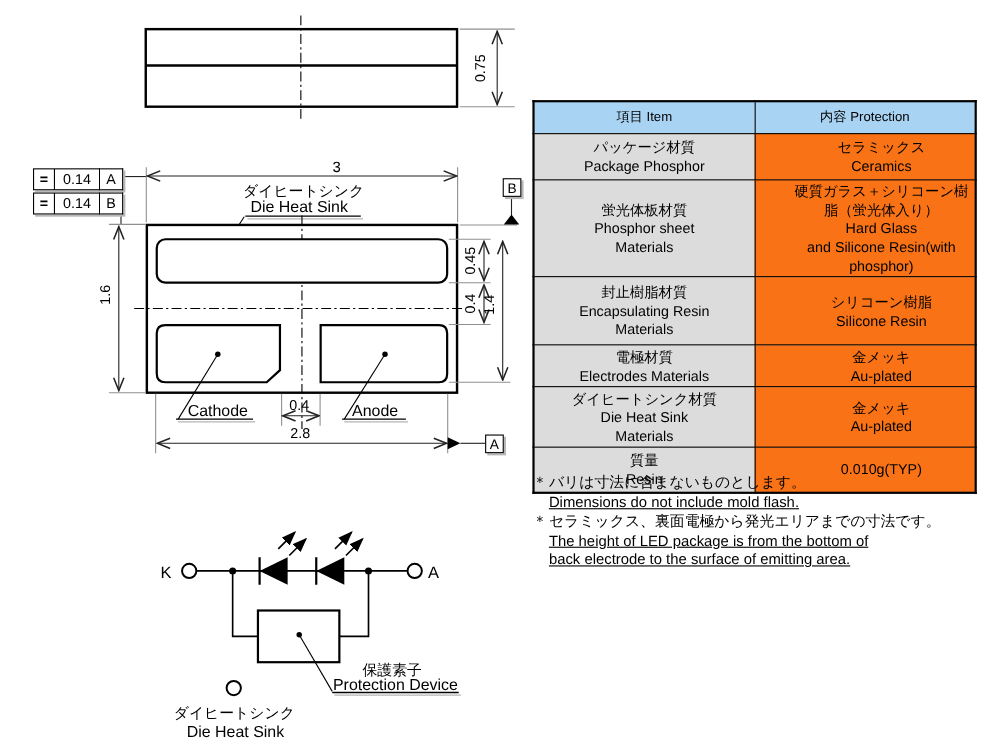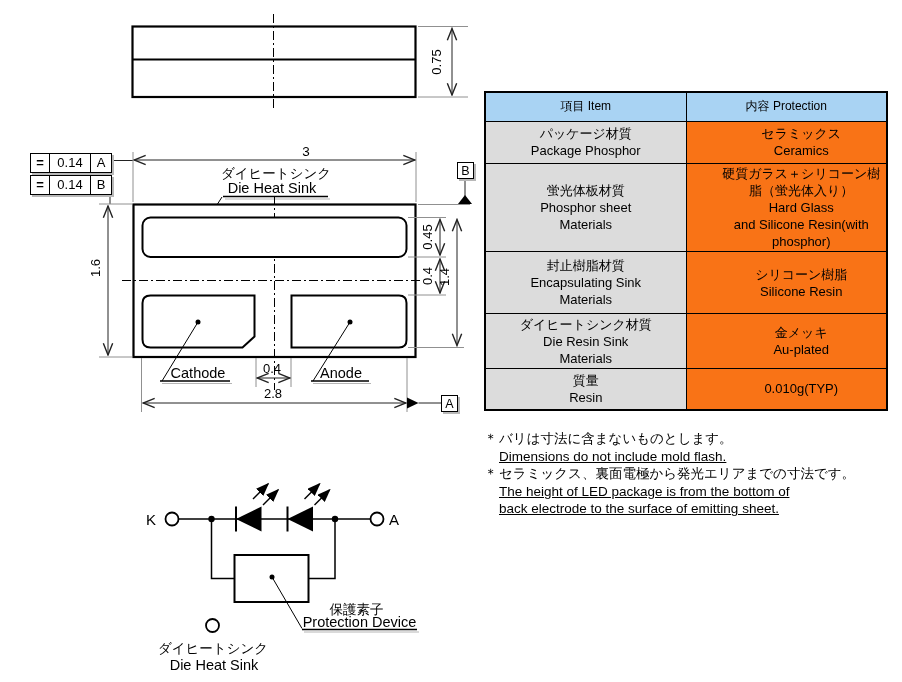--- a/index.html
+++ b/index.html
@@ -165,28 +165,34 @@
     <tr style="height:66px">
       <td class="item">蛍光体板材質
 Phosphor sheet
 Materials</td>
       <td class="desc">硬質ガラス＋シリコーン樹脂（蛍光体入り）
 Hard Glass
 and Silicone Resin(with phosphor)</td>
     </tr>
     <tr style="height:62px">
       <td class="item">封止樹脂材質
-Encapsulating Sink
+Encapsulating Resin
 Materials</td>
       <td class="desc">シリコーン樹脂
 Silicone Resin</td>
     </tr>
+    <tr style="height:38px">
+      <td class="item">電極材質
+Electrodes Materials</td>
+      <td class="desc">金メッキ
+Au-plated</td>
+    </tr>
     <tr style="height:55px">
       <td class="item">ダイヒートシンク材質
-Die Resin Sink
+Die Heat Sink
 Materials</td>
       <td class="desc">金メッキ
 Au-plated</td>
     </tr>
     <tr style="height:41px">
       <td class="item">質量
 Resin</td>
       <td class="desc">0.010g(TYP)</td>
     </tr>
   </tbody>
@@ -198,21 +204,21 @@
       <div>
         <div>バリは寸法に含まないものとします。</div>
         <div class="note-en">Dimensions do not include mold flash.</div>
       </div>
     </div>
     <div class="note">
       <span class="bullet">＊</span>
       <div>
         <div>セラミックス、裏面電極から発光エリアまでの寸法です。</div>
         <div class="note-en">The height of LED package is from the bottom of
-back electrode to the surface of emitting sheet.</div>
+back electrode to the surface of emitting area.</div>
       </div>
     </div>
   </div>
 
   <svg class="abs" style="left:120px;top:470px" width="330" height="212" viewBox="0 0 330 212">
     <defs>
       <marker id="ccArrF" viewBox="0 0 8 6" refX="7" refY="3" markerWidth="9" markerHeight="7" orient="auto">
         <path d="M0,0 L8,3 L0,6 Z" fill="#000"></path>
       </marker>
     </defs>

